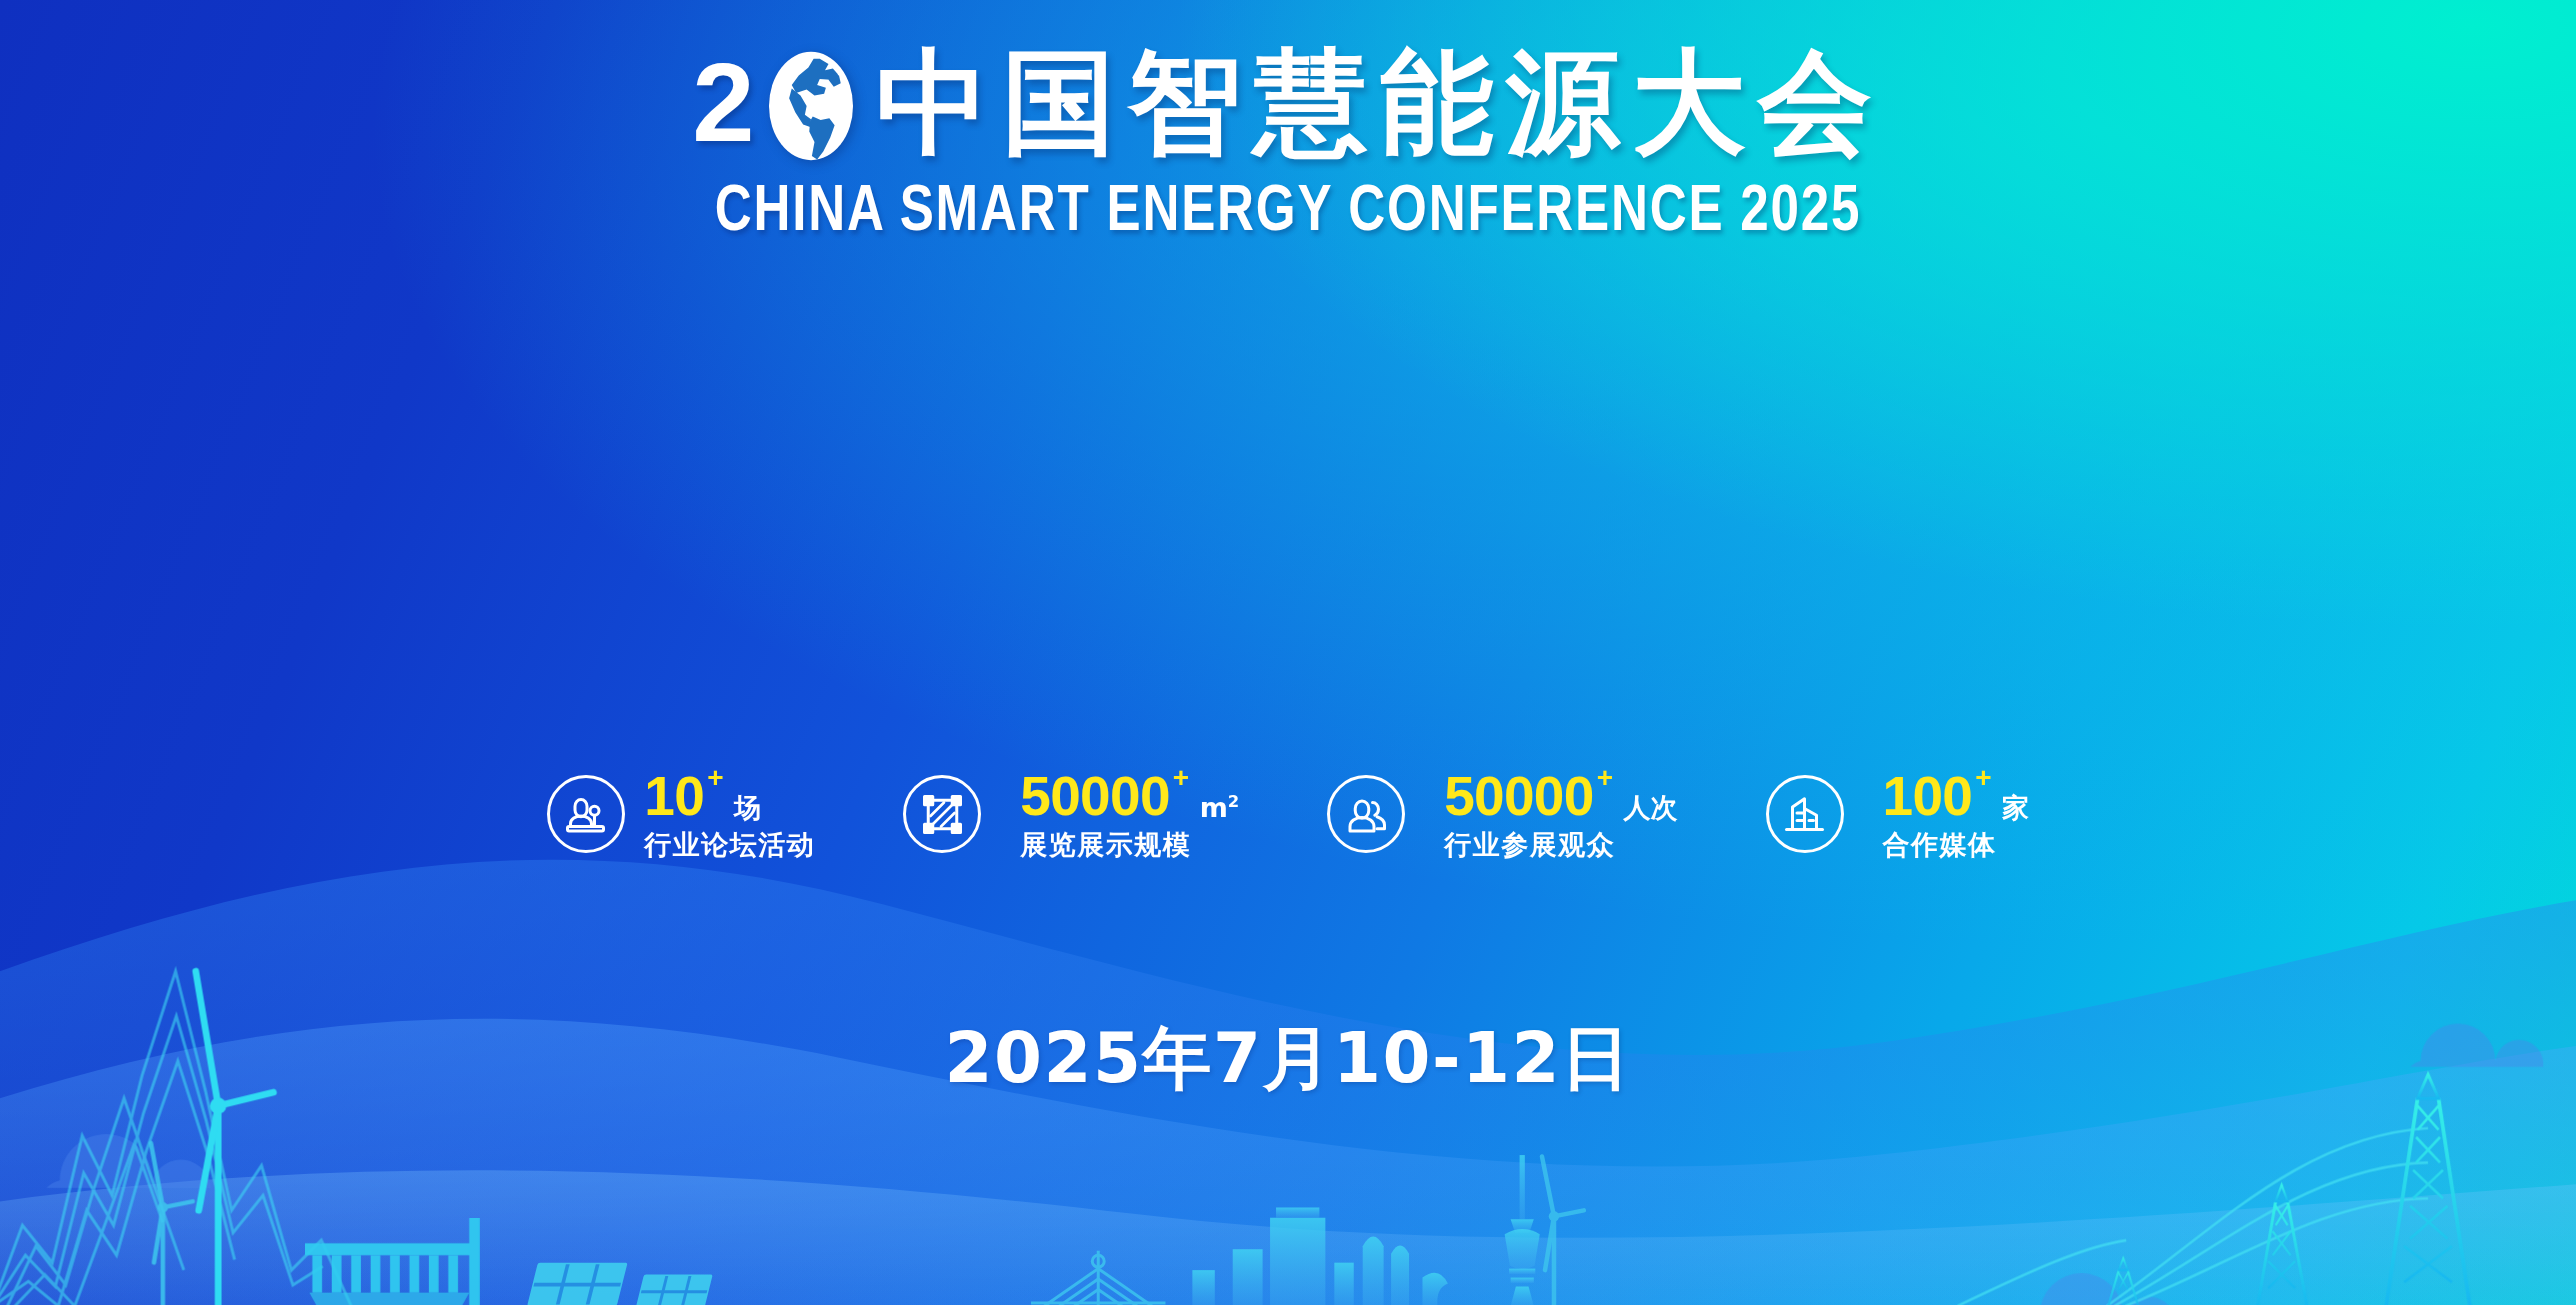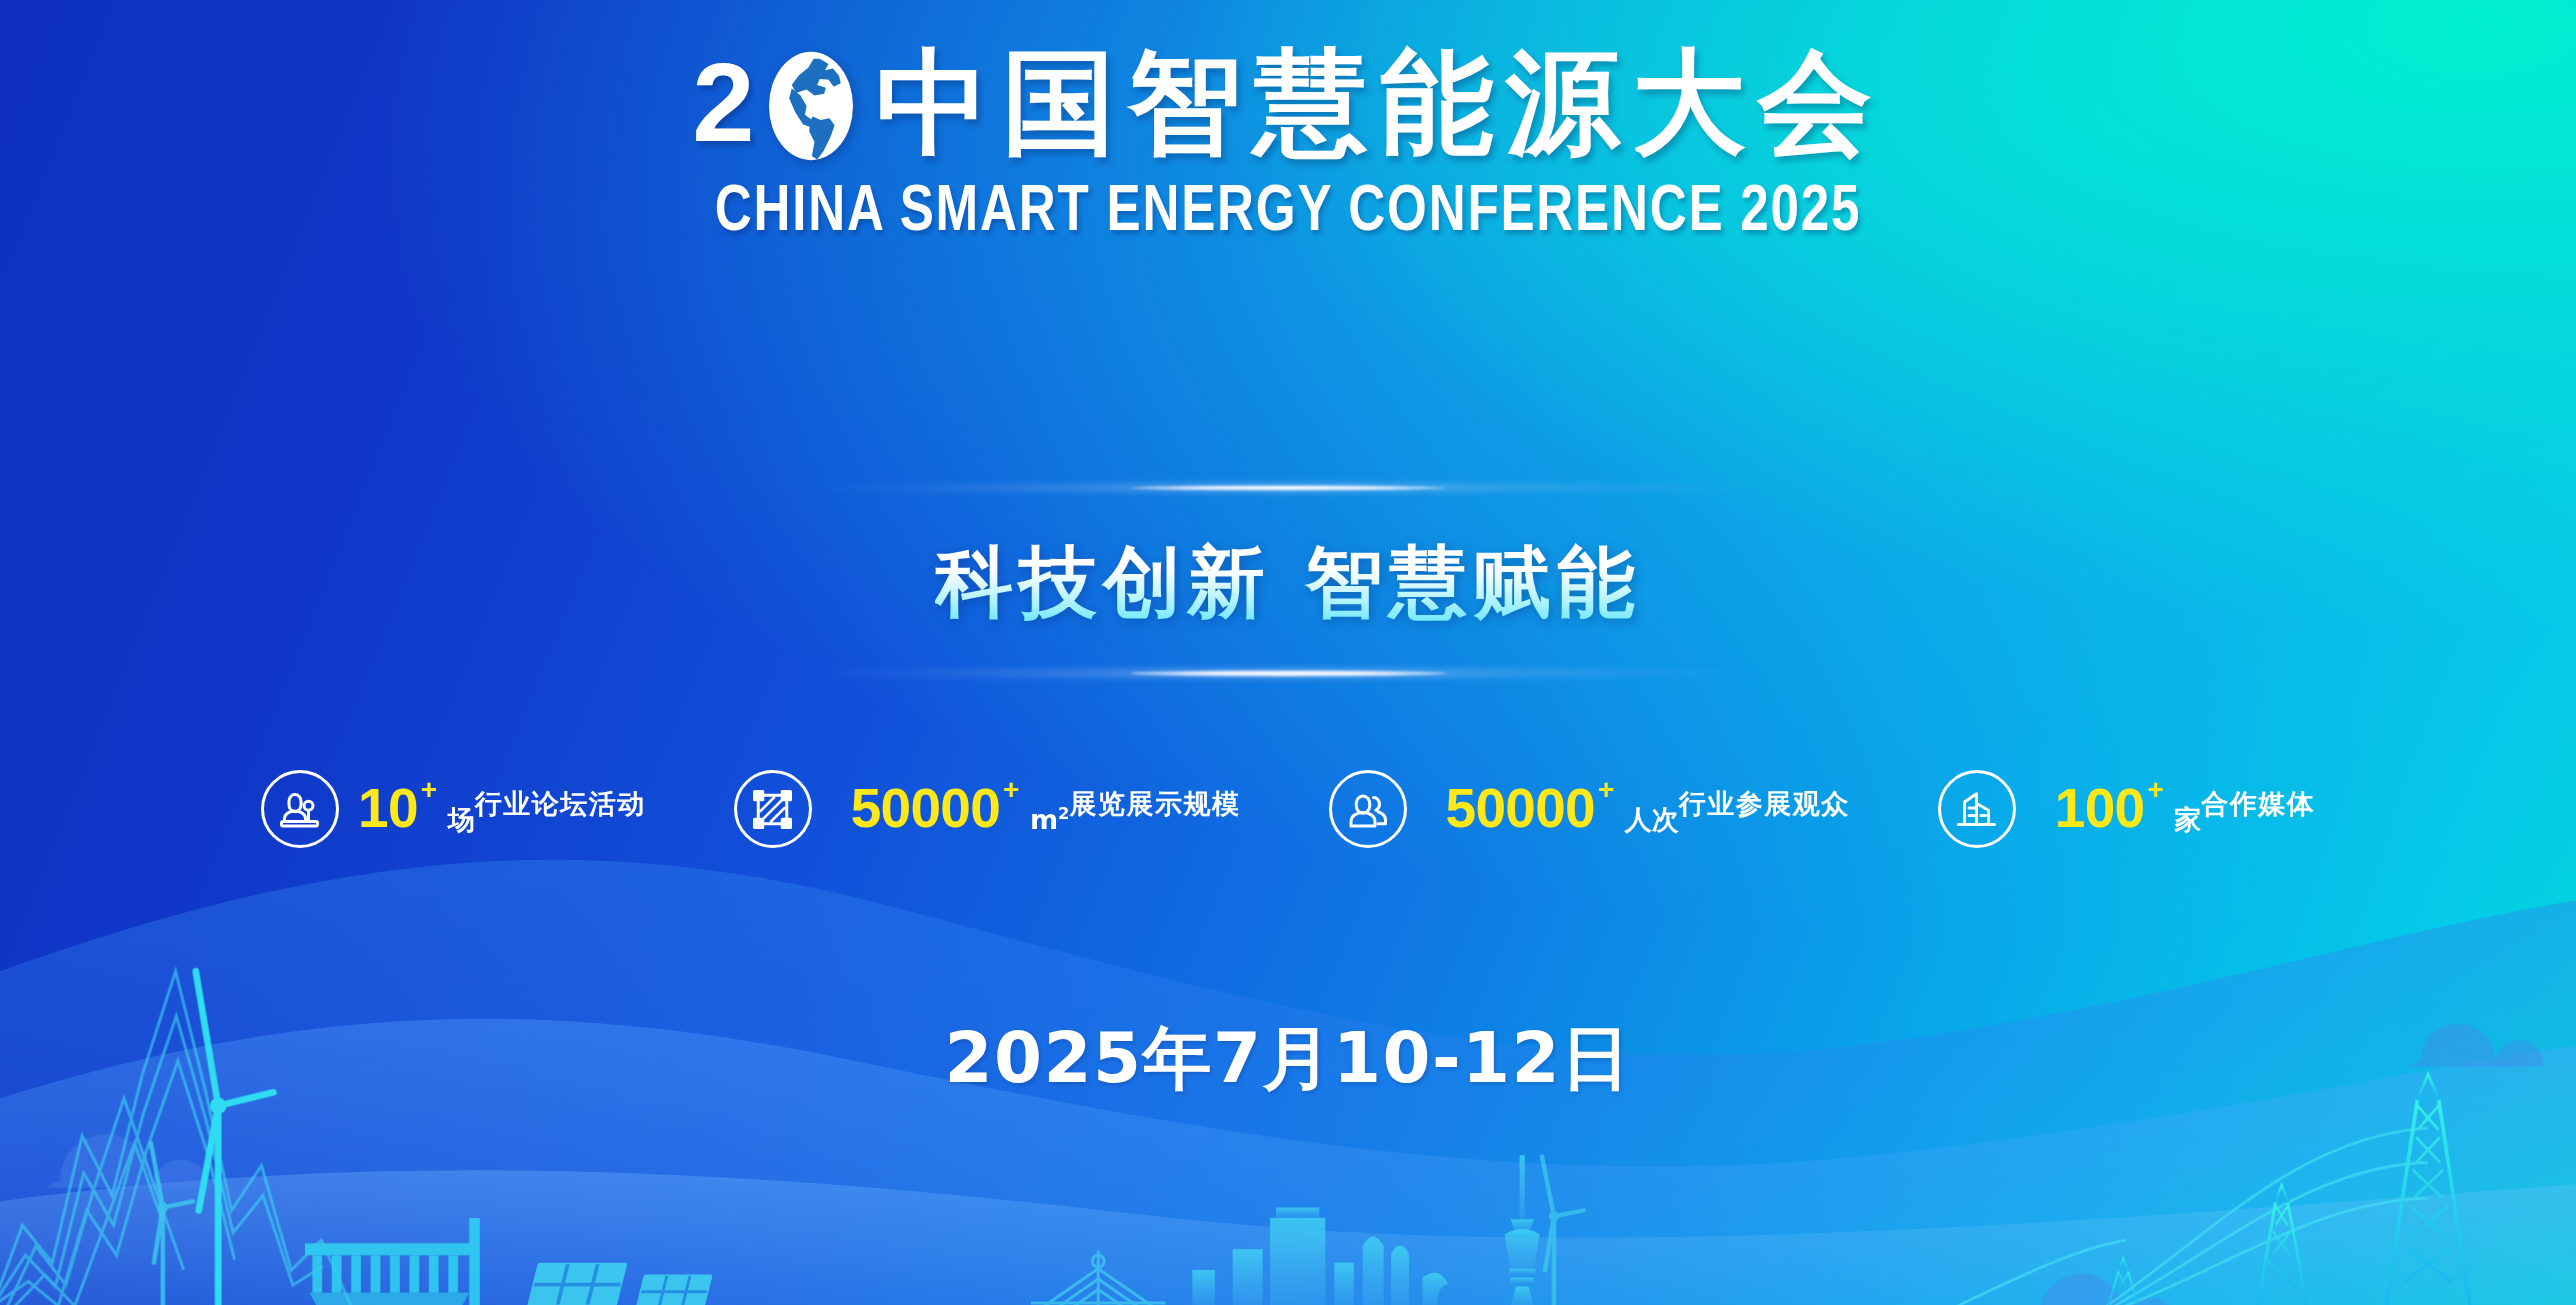--- a/index.html
+++ b/index.html
@@ -81,21 +81,21 @@
     position:absolute;left:0;right:0;top:770px;
     display:flex;justify-content:center;align-items:flex-start;
   }
   .stat{display:flex;align-items:center;gap:19.4px;}
   .stat + .stat{margin-left:88px;gap:39px;}
   .stat-icon{
     width:78px;height:78px;border:3px solid #ffffff;border-radius:50%;
     flex:none;display:flex;align-items:center;justify-content:center;
   }
   .stat-icon svg{width:45px;height:45px;display:block;}
-  .stat-text{display:flex;flex-direction:row;}
+  .stat-text{display:flex;flex-direction:column;}
   .stat-top{display:flex;align-items:flex-start;}
   .stat-num{
     font-size:55px;font-weight:700;color:#FFE81A;line-height:.98;letter-spacing:-0.7px;
   }
   .stat-plus{
     font-size:28px;font-weight:700;color:#FFE81A;line-height:1;
     margin-left:3px;margin-top:-6px;
   }
   .stat-unit{
     font-size:27px;font-weight:700;color:#fff;line-height:1;
@@ -336,31 +336,20 @@
             <path d="M52,76 l9,4 l10,-2 l6,8 l-5,14 l-8,16 l-7,9 l-6,-4 l3,-16 l-6,-12 l1,-12 Z"></path>
             <path d="M74,26 l8,3 l2,9 l-8,4 l-6,-8 Z"></path>
           </g>
         </svg>
       </span>
       <span class="t-cn">中国智慧能源大会</span>
     </div>
     <div class="t-en">CHINA SMART ENERGY CONFERENCE 2025</div>
   </div>
 
-  <div class="slogan-block">
-    <div class="streak">
-      <div class="wide"></div>
-        <div class="core"></div>
-    </div>
-    <div class="slogan"><span>科技创新</span><span class="gap"></span><span>智慧赋能</span></div>
-    <div class="streak">
-      <div class="wide"></div>
-        <div class="core"></div>
-    </div>
-  </div>
 
   <div class="stats">
 
     <div class="stat">
       <span class="stat-icon">
         <svg viewBox="0 0 60 60" fill="none" stroke="#fff" stroke-width="4" stroke-linecap="round" stroke-linejoin="round">
           <path d="M24,10 a8,9 0 0 1 8,9 v5 a8,9 0 0 1 -16,0 v-5 a8,9 0 0 1 8,-9 Z"></path>
           <path d="M10,46 v-4 c0,-6 7,-10 14,-10 c7,0 14,4 14,10 v4"></path>
           <circle cx="42" cy="25" r="6"></circle>
           <path d="M42,32 v12"></path>

